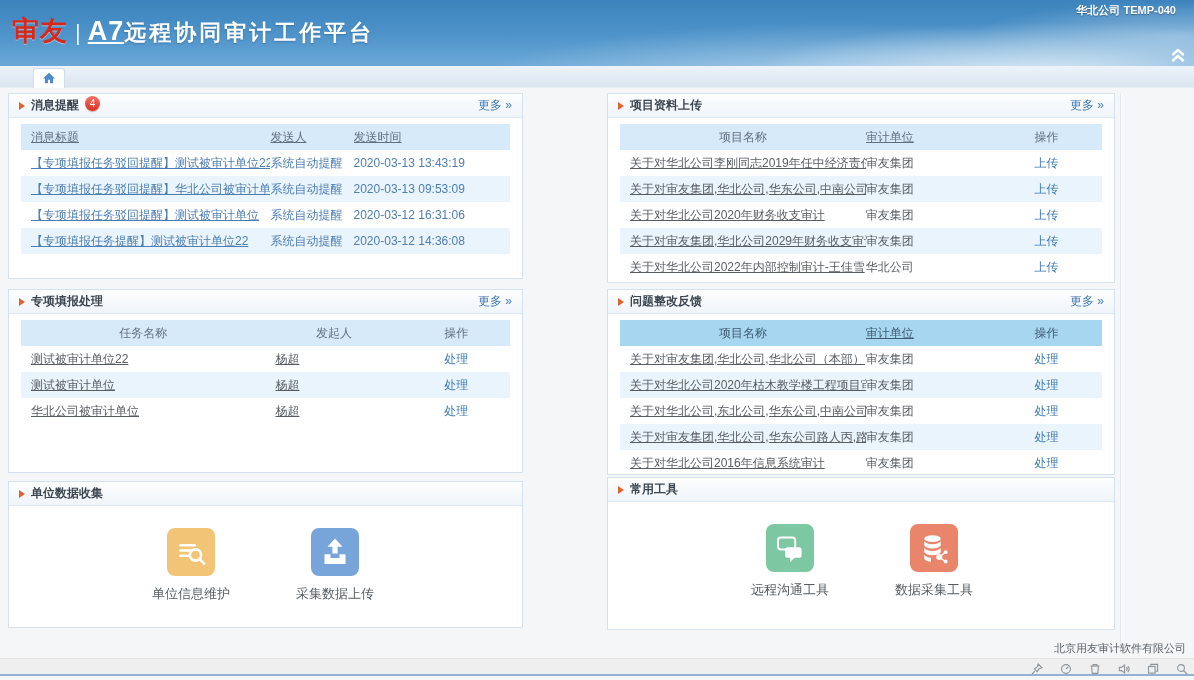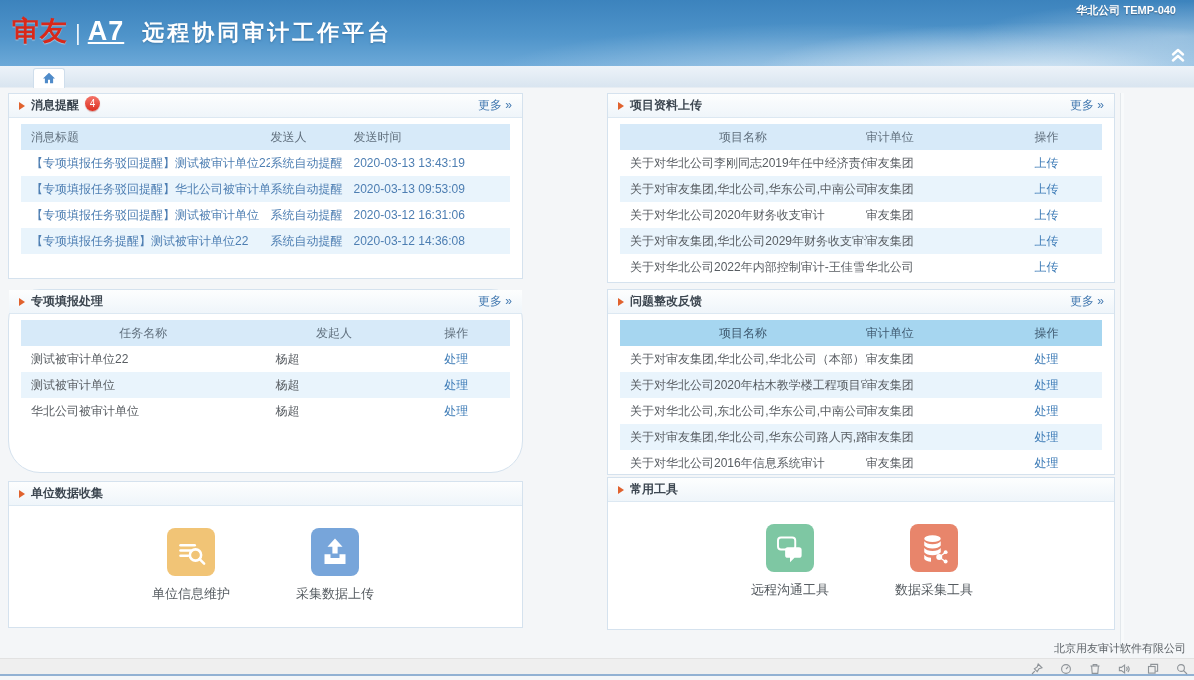--- a/index.html
+++ b/index.html
@@ -11,21 +11,21 @@
     background:
       radial-gradient(ellipse 420px 70px at 88% 108%, rgba(255,255,255,.65), rgba(255,255,255,0) 70%),
       radial-gradient(ellipse 520px 90px at 70% 130%, rgba(255,255,255,.45), rgba(255,255,255,0) 70%),
       radial-gradient(ellipse 300px 50px at 99% 55%, rgba(255,255,255,.35), rgba(255,255,255,0) 70%),
       linear-gradient(180deg, #3c83bd 0%, #4f94ca 55%, #6ca9d8 100%);
   }
   .logo-row { position:absolute; left:12px; top:13px; display:flex; align-items:baseline; }
   .logo-brand { font-size:27px; font-weight:bold; color:#d8281a; text-shadow:0 1px 1px rgba(255,255,255,.45); letter-spacing:1px; }
   .logo-sep { font-size:22px; color:#eaf3fa; margin:0 7px; font-weight:normal; }
   .logo-product { font-size:27px; font-weight:bold; color:#ffffff; letter-spacing:1px;text-decoration:underline; }
-  .app-title { font-size:22px; font-weight:bold; color:#ffffff; margin-left:18px; letter-spacing:3px; text-shadow:0 1px 2px rgba(30,70,110,.35); }
+  .app-title { font-size:22px; font-weight:bold; color:#ffffff; letter-spacing:3px; text-shadow:0 1px 2px rgba(30,70,110,.35); }
   .user-info { position:absolute; right:18px; top:3px; font-size:11px; font-weight:bold; color:#ffffff; text-shadow:0 1px 1px rgba(40,70,100,.6); }
   .collapse-btn { position:absolute; right:8px; top:48px; width:16px; height:14px; cursor:pointer; }
 
   
   .tabstrip { position:absolute; left:0; top:66px; width:1194px; height:22px;
     background:linear-gradient(180deg,#edf3f9,#d9e5f0); border-bottom:1px solid #e7edf3; }
   .tab-home { position:absolute; left:33px; top:2px; width:32px; height:20px; background:#ffffff;
     border:1px solid #cfdeec; border-bottom:none; border-radius:3px 3px 0 0;
     display:flex; align-items:center; justify-content:center; cursor:pointer; }
 
@@ -40,21 +40,21 @@
     background:linear-gradient(180deg,#f4756a,#dd2f1f); color:#fff; font-size:10px; line-height:15px;
     text-align:center; box-shadow:0 1px 1px rgba(150,30,20,.35); position:relative; top:-2px; }
   .more-link { margin-left:auto; font-size:12px; color:#43７ab0; color:#4379b0; cursor:pointer; text-decoration:none; }
 
   
   table.tbl { width:calc(100% - 24px); margin:6px 12px 0 12px; border-collapse:collapse; table-layout:fixed; font-size:12px; }
   table.tbl th { height:26px; background:#d7eaf9; font-weight:normal; color:#61707e; overflow:hidden; white-space:nowrap; }
   table.tbl.strong th { background:#a6d6f0; color:#3f5a70; }
   table.tbl td { height:26px; overflow:hidden; white-space:nowrap; }
   table.tbl tbody tr:nth-child(even) { background:#e9f4fc; }
-  .al { text-align:left; padding-left:10px; }
+  .al { text-align:left; padding-left:10px;text-decoration:underline; }
   .ac { text-align:center; }
   td.c-blue { color:#4d7eb2; cursor:pointer; }
   td.c-gray { color:#585d62; }
   a.op-link { color:#3e7cb7; text-decoration:none; cursor:pointer;margin-top:41px; }
 
   
   .tools { display:flex; padding-left:112px; gap:4px; margin-top:22px; }
   .tool { width:140px; text-align:center; cursor:pointer; }
   .tool-icon { width:48px; height:48px; border-radius:8px; margin:0 auto; display:flex; align-items:center; justify-content:center; }
   .tool-icon.orange { background:#f1c476; } .tool-icon.blue { background:#77a5da; }
@@ -190,21 +190,21 @@
         </tr>
         <tr>
           <td class="al c-gray">关于对华北公司2022年内部控制审计-王佳雪</td>
           <td class="c-gray">华北公司</td>
           <td class="ac"><a class="op-link">上传</a></td>
         </tr>
       </tbody>
     </table>
   </section>
 
-  <section class="panel" style="left:8px; top:289px; width:515px; height:184px;border-radius:32px;">
+  <section class="panel" style="left:8px; top:289px; width:515px; height:184px;">
     <div class="panel-head">
       <span class="tri"></span>
       <span class="panel-title">专项填报处理</span>
       <a class="more-link">更多 »</a>
     </div>
     <table class="tbl">
       <colgroup>
           <col style="width:50%">
           <col style="width:28%">
           <col style="width:22%">

